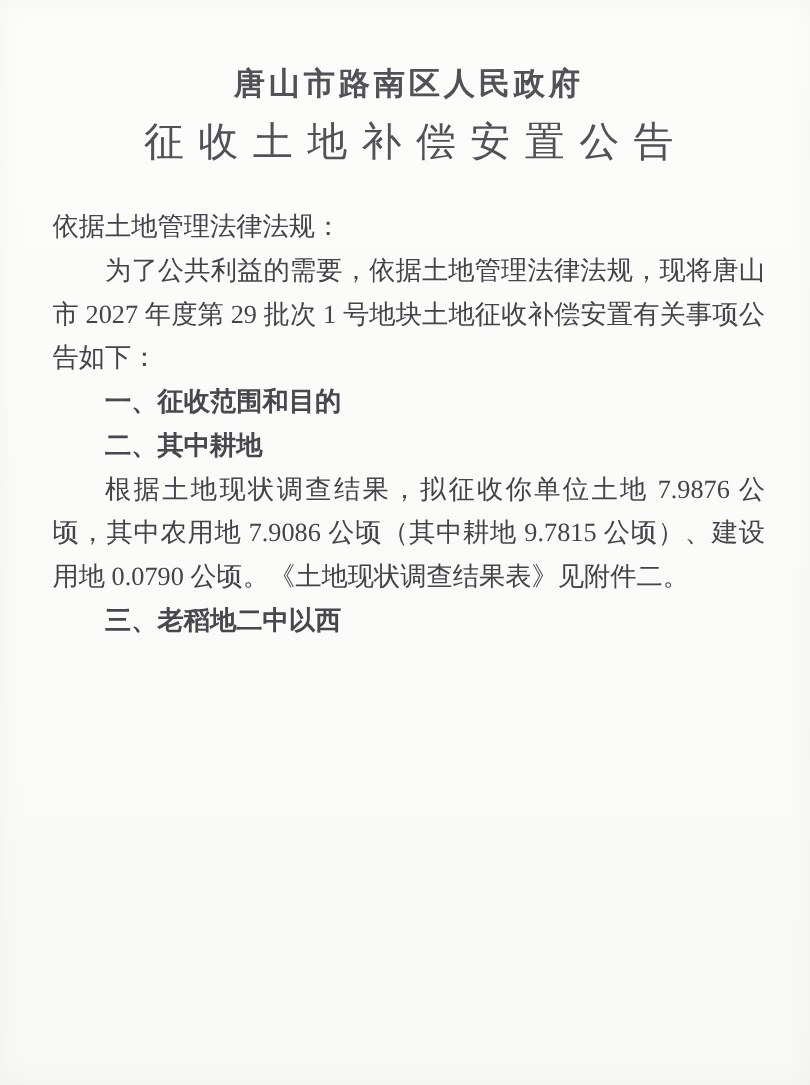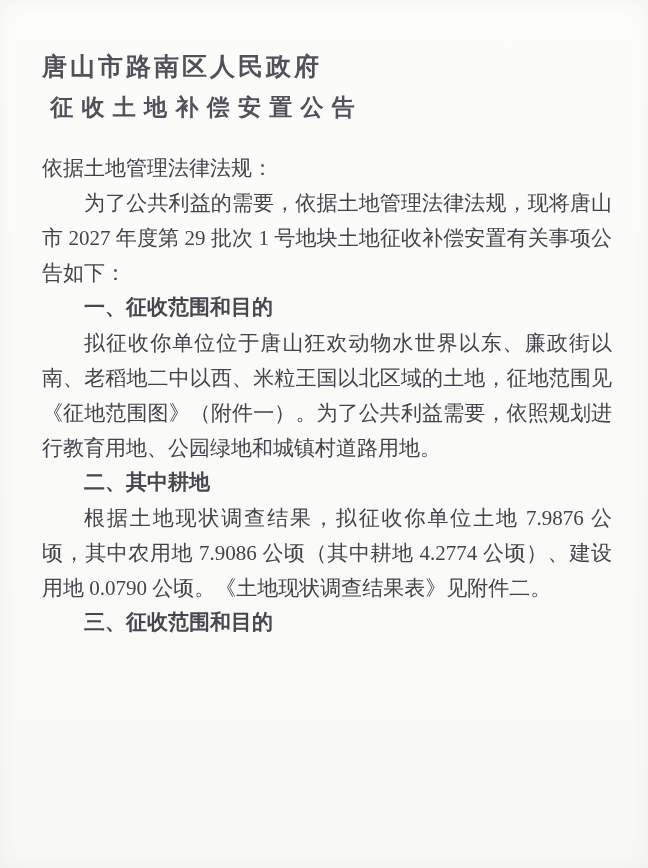--- a/index.html
+++ b/index.html
@@ -13,72 +13,71 @@
   .page {
     position: relative;
     width: 648px;
     height: 868px;
     margin: 0 auto;
     background: linear-gradient(180deg, #fcfcfb 0%, #fafaf8 60%, #f8f8f6 100%);
     box-shadow: inset 0 0 22px rgba(0,0,0,0.035);
     padding: 50px 36px 0 42px;
     overflow: hidden;
   }
-  .doc-header { }
+  .doc-header { text-align: center; }
   .doc-title {
     margin: 0;
     font-family: "Liberation Serif", serif;
     font-weight: bold;
     font-size: 25px;
     letter-spacing: 3px;
     color: var(--ink-title);
   }
   .doc-subtitle {
     margin: 9px 0 0 0;
     font-family: "Liberation Serif", serif;
-    font-weight: bold;
-    font-size: 23px;
+    font-weight: normal;
+    font-size: 32px;
     letter-spacing: 0.36em;
     text-indent: 0.36em;
     color: var(--ink-title);
   }
   .doc-body {
     margin-top: 28px;
     font-family: "Liberation Serif", serif;
     font-size: 21px;
     line-height: 35px;
     color: var(--ink);
     text-align: justify;
     text-justify: inter-ideograph;
   }
   .doc-body p { margin: 0; }
   .salutation { text-indent: 0; }
   .para { text-indent: 2em; }
   .sec-heading {
     text-indent: 2em;
-    font-family: Liberation Mono, monospace;
+    font-family: Liberation Serif, serif;
     font-weight: bold;
     color: var(--ink-heading);
   }
 </style>
 </head>
 <body>
 
 <div class="page">
   <header class="doc-header">
     <h1 class="doc-title">唐山市路南区人民政府</h1>
     <h2 class="doc-subtitle">征收土地补偿安置公告</h2>
   </header>
 
   <main class="doc-body">
     <p class="salutation">依据土地管理法律法规：</p>
 
     <p class="para">为了公共利益的需要，依据土地管理法律法规，现将唐山市 2027 年度第 29 批次 1 号地块土地征收补偿安置有关事项公告如下：</p>
 
     <p class="sec-heading">一、征收范围和目的</p>
-    <p class="para">拟征收你单位位于唐山狂欢动物水世界以东、廉政街以南、老稻地二中以西、米粒王国以北区域的土地，征地范围见《征地范围图》（附件一）。为了公共利益需要，依照规划进行教育用地、公园绿地和城镇村道路用地。</p>
 
     <p class="sec-heading">二、其中耕地</p>
-    <p class="para">根据土地现状调查结果，拟征收你单位土地 7.9876 公顷，其中农用地 7.9086 公顷（其中耕地 4.2774 公顷）、建设用地 0.0790 公顷。《土地现状调查结果表》见附件二。</p>
+    <p class="para">根据土地现状调查结果，拟征收你单位土地 7.9876 公顷，其中农用地 7.9086 公顷（其中耕地 9.7815 公顷）、建设用地 0.0790 公顷。《土地现状调查结果表》见附件二。</p>
 
-    <p class="sec-heading">三、征收范围和目的</p>
+    <p class="sec-heading">三、老稻地二中以西</p>
   </main>
 </div>
 
 </body></html>

